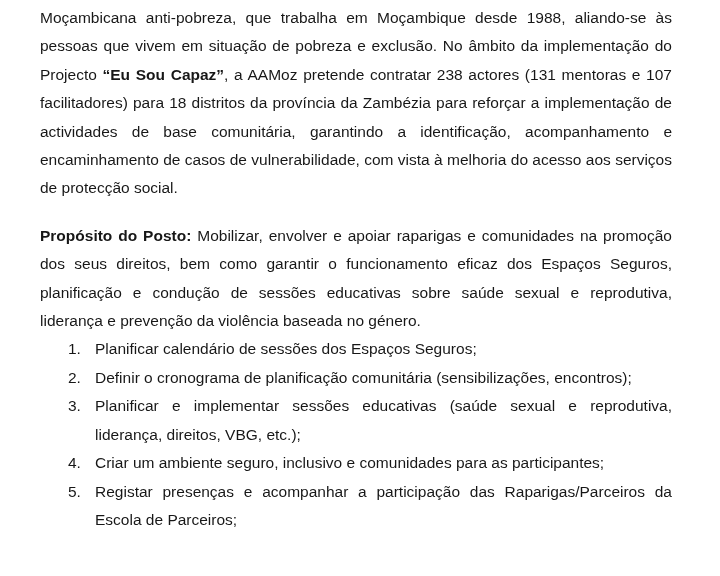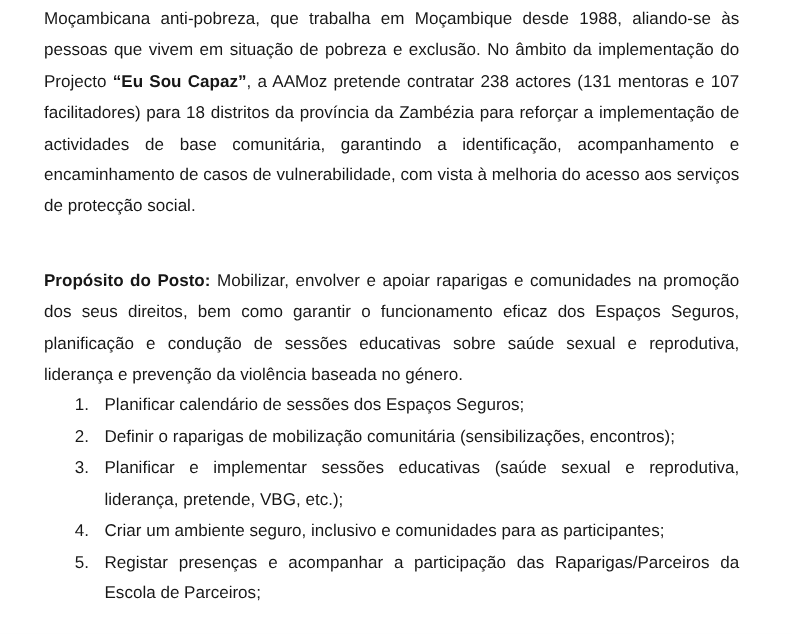--- a/index.html
+++ b/index.html
@@ -20,21 +20,21 @@
     font-size: 15.5px;
     line-height: 28.4px;
     color: #1c1c1c;
     filter: blur(0.3px) contrast(1.05);
   }
   .para {
     margin: 0;
     text-align: justify;
   }
   .para-gap {
-    margin-top: 39px;
+    margin-top: 19px;
   }
   .heading-gap {
     margin-top: 25px;
   }
   strong, .bold {
     font-weight: bold;
   }
   .olist {
     margin: 0;
     padding: 0;
@@ -66,26 +66,26 @@
 
   <div class="olist">
 
     <div class="li-row">
       <span class="li-num">1.</span>
       <div class="li-text">Planificar calendário de sessões dos Espaços Seguros;</div>
     </div>
 
     <div class="li-row">
       <span class="li-num">2.</span>
-      <div class="li-text">Definir o raparigas de mobilização comunitária (sensibilizações, encontros);</div>
+      <div class="li-text">Definir o cronograma de planificação comunitária (sensibilizações, encontros);</div>
     </div>
 
     <div class="li-row">
       <span class="li-num">3.</span>
-      <div class="li-text">Planificar e implementar sessões educativas (saúde sexual e reprodutiva, liderança, pretende, VBG, etc.);</div>
+      <div class="li-text">Planificar e implementar sessões educativas (saúde sexual e reprodutiva, liderança, direitos, VBG, etc.);</div>
     </div>
 
     <div class="li-row">
       <span class="li-num">4.</span>
       <div class="li-text">Criar um ambiente seguro, inclusivo e comunidades para as participantes;</div>
     </div>
 
     <div class="li-row">
       <span class="li-num">5.</span>
       <div class="li-text">Registar presenças e acompanhar a participação das Raparigas/Parceiros da Escola de Parceiros;</div>

